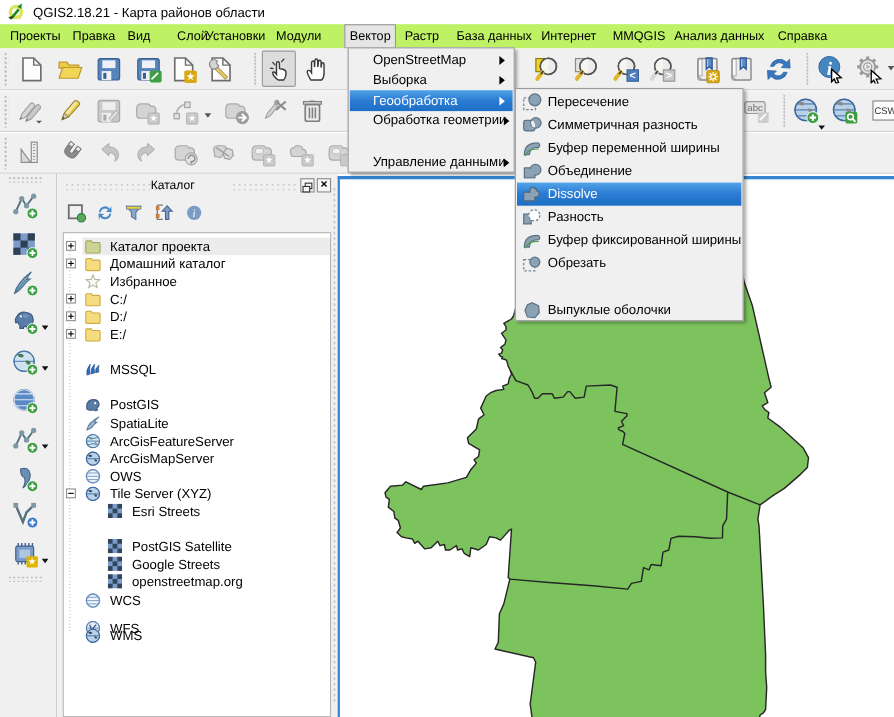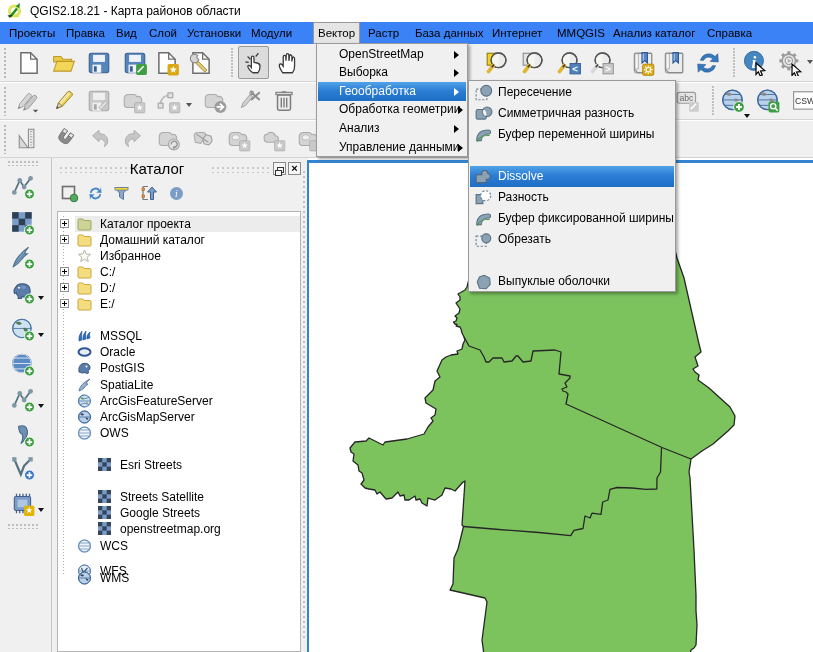--- a/index.html
+++ b/index.html
@@ -1,36 +1,36 @@
 <!DOCTYPE html>
 <html><head><meta charset="utf-8">
 <style>
 *{margin:0;padding:0;box-sizing:border-box}
 html,body{width:813px;height:652px;overflow:hidden;background:#fff;
 font-family:"Liberation Sans",sans-serif;position:relative}
 .abs{position:absolute}
 .titlebar{left:0;top:0;width:813px;height:22px;background:#fff}
 .title-txt{left:30px;top:4px;font-size:12px;color:#000}
-.menubar{left:0;top:22px;width:813px;height:22px;background:#3b82f6}
+.menubar{left:0;top:22px;width:813px;height:22px;background:#bef264}
 .mi{position:absolute;top:0;height:22px;line-height:22px;font-size:11.5px;color:#000;padding:0 7px}
 .mi.open{background:#e5e5e5;border:1px solid #979797;line-height:20px}
 .tbrow{left:0;width:813px;background:#f0f0f0}
 .grip{position:absolute;width:4px;background:radial-gradient(circle at 1px 1px,#b8b8b8 1px,transparent 1.2px);background-size:4px 4px}
 .sep{position:absolute;width:2px;background:radial-gradient(circle at 1px 1px,#c0c0c0 .9px,transparent 1.1px);background-size:3px 3px}
 .ic{position:absolute}
 .menu{position:absolute;background:#f0f0f0;border:1px solid #9b9b9b;box-shadow:2px 2px 3px rgba(0,0,0,.35)}
 .m1item{position:absolute;left:1px;width:148px;height:19px;line-height:19px;font-size:12px;color:#000;padding-left:21px}
 .m1item .arr{position:absolute;right:7px;top:6px;width:0;height:0;border-left:5px solid #000;border-top:4px solid transparent;border-bottom:4px solid transparent}
 .hl{background:linear-gradient(#51a3e8,#2b7cd4 48%,#1d6fc4);color:#fff}
 .hl .arr{border-left-color:#fff}
 .m2item{position:absolute;left:1px;width:204px;height:21px;line-height:21px;font-size:12px;color:#000;padding-left:28px}
 .m2item svg{position:absolute;left:5px;top:2px}
 .m2item.hl{background:linear-gradient(#51a3e8,#2b7cd4 48%,#1d6fc4);color:#fff}
 .panel{left:52px;top:158px;width:256px;height:494px;background:#f0f0f0}
-.ptitle{position:absolute;left:0;top:2px;width:210px;height:20px;font-size:15px;color:#000;text-align:center;line-height:18px}
+.ptitle{position:absolute;left:0;top:2px;width:210px;height:20px;font-size:11px;color:#000;text-align:center;line-height:18px}
 .tree{position:absolute;left:5px;top:53px;width:244px;height:441px;background:#fff;border:1px solid #b4b4b4;overflow:hidden}
 .trow{position:absolute;left:0;width:242px;height:16px;font-size:12px;color:#000;line-height:16px}
 .trow .lbl{position:absolute;left:42px;top:0}
 .trow .lbl2{position:absolute;left:62px;top:0}
 .expb{position:absolute;left:2px;top:3px;width:9px;height:9px;border:1px solid #8f8f8f;background:#fff}
 .expb:before{content:"";position:absolute;left:1px;top:3px;width:5px;height:1px;background:#000}
 .expb.plus:after{content:"";position:absolute;left:3px;top:1px;width:1px;height:5px;background:#000}
 .canvas{left:307px;top:160px;width:506px;height:492px;background:#fff;border-top:3px solid #3584d2;border-left:2px solid #3584d2}
 </style></head>
 <body>
@@ -41,29 +41,29 @@
       <path d="M4.5,14.5 L11,6.5" stroke="#1f8c1f" stroke-width="2.4"></path>
       <path d="M9.8,4.2 L14,1 L13.3,6.2 Z" fill="#1f8c1f"></path>
       <path d="M1.5,13.5 L6.5,12.5 L4,16Z" fill="#20461d"></path>
     </svg>
  <div class="abs title-txt">QGIS2.18.21 - Карта районов области</div>
 </div>
 <div class="abs menubar">
  <span class="mi" style="left:2px">Проекты</span>
  <span class="mi" style="left:59px">Правка</span>
  <span class="mi" style="left:109px">Вид</span>
- <span class="mi" style="left:142px">Слой</span>
+ <span class="mi" style="left:154px">Слой</span>
  <span class="mi" style="left:180px">Установки</span>
  <span class="mi" style="left:244px">Модули</span>
  <span class="mi open" style="left:313px;padding:0 4px">Вектор</span>
  <span class="mi" style="left:361px">Растр</span>
  <span class="mi" style="left:408px">База данных</span>
  <span class="mi" style="left:485px">Интернет</span>
  <span class="mi" style="left:550px">MMQGIS</span>
- <span class="mi" style="left:606px">Анализ каталог</span>
+ <span class="mi" style="left:606px">Анализ данных</span>
  <span class="mi" style="left:700px">Справка</span>
 </div>
 <div class="abs tbrow" style="top:44px;height:38px;border-bottom:1px solid #d4d4d4"></div>
 <div class="abs tbrow" style="top:83px;height:37px;border-bottom:1px solid #d4d4d4"></div>
 <div class="abs tbrow" style="top:121px;height:37px;border-bottom:1px solid #d4d4d4"></div>
 <div class="grip" style="left:4px;top:48px;height:30px"></div>
 <div class="grip" style="left:4px;top:87px;height:29px"></div>
 <div class="grip" style="left:4px;top:125px;height:29px"></div>
 <svg class="ic" style="left:16px;top:50px" width="26" height="26" viewBox="0 0 24 24">
     <path d="M4.5,2.5 H13.5 L19.5,8.5 V21.5 H4.5Z" fill="#fdfdfd" stroke="#6e6e6e" stroke-width="1.4"></path>
@@ -475,26 +475,20 @@
             <path d="M1,3 Q1,2 2,2 H6 L7,3.5 H13 Q14,3.5 14,4.5 V12 Q14,13 13,13 H2 Q1,13 1,12Z" fill="#f6dc81" stroke="#cda93f"></path>
           </svg></span>
         <span class="lbl">E:/</span>
       </div>
   <div class="trow" style="top:116.2px">
         <span class="abs" style="left:19px;top:1px"><svg width="15" height="14" viewBox="0 0 15 14">
             <path d="M2,12 Q1,7 5,2 Q4,7 5,11Z M6,11 Q5,6 9,2 Q8,6 9,10Z M10,10 Q9,6 13,3 Q12,6 13,9Z" fill="#2f6fc2" stroke="#24518c" stroke-width="0.6"></path>
           </svg></span>
         <span class="lbl">MSSQL</span>
       </div>
-  <div class="trow" style="top:132.3px">
-        <span class="abs" style="left:19px;top:1px"><svg width="15" height="14" viewBox="0 0 15 14">
-            <ellipse cx="7.5" cy="7" rx="6" ry="3.8" fill="#e8eef8" stroke="#2f5796" stroke-width="2"></ellipse>
-          </svg></span>
-        <span class="lbl">Oracle</span>
-      </div>
   <div class="trow" style="top:148.4px">
         <span class="abs" style="left:19px;top:1px"><svg width="15" height="14" viewBox="0 0 15 14">
             <path d="M2,11 Q1,4 6,2.5 Q12,1.5 13,6 Q13.5,9 11,9.5 L11.5,12 Q9,13 8,11.5 Q5,12.5 3.5,11.5Z" fill="#5a7ca8" stroke="#3d5a80"></path>
             <circle cx="9.5" cy="5.5" r="1" fill="#fff"></circle>
           </svg></span>
         <span class="lbl">PostGIS</span>
       </div>
   <div class="trow" style="top:164.5px">
         <span class="abs" style="left:19px;top:1px"><svg width="15" height="14" viewBox="0 0 15 14">
             <path d="M2,13 Q3,6 13,1 Q10,3 9,6 L11,6 Q8,8 7,10 Q5,12 2,13Z" fill="#9ab4cc" stroke="#5d7f9e"></path>
@@ -517,20 +511,29 @@
             <path d="M3,4 Q5.5,2.5 7,4.5 Q5,6.5 3,4Z M8.5,7.5 Q11,7 11.5,9 Q9.5,11 8.5,7.5Z" fill="#38465c"></path>
           </svg></span>
         <span class="lbl">ArcGisMapServer</span>
       </div>
   <div class="trow" style="top:212.8px">
         <span class="abs" style="left:19px;top:1px"><svg width="15" height="14" viewBox="0 0 15 14">
             <circle cx="7.5" cy="7" r="6" fill="#eef4fa" stroke="#6f95bd" stroke-width="1.2"></circle>
             <path d="M7.5,1 A6,6 0 0 0 7.5,13 M7.5,1 A6,6 0 0 1 7.5,13 M1.5,7 H13.5 M2.5,4 H12.5 M2.5,10 H12.5" fill="none" stroke="#6f95bd" stroke-width="0.8"></path>
           </svg></span>
         <span class="lbl">OWS</span>
+      </div>
+  <div class="trow" style="top:228.9px">
+        <div class="expb"></div>
+        <span class="abs" style="left:19px;top:1px"><svg width="15" height="14" viewBox="0 0 15 14">
+            <circle cx="7.5" cy="7" r="6" fill="#b9d2ea" stroke="#3f6a9c"></circle>
+            <path d="M7.5,1 A6,6 0 0 0 7.5,13 M7.5,1 A6,6 0 0 1 7.5,13 M1.5,7 H13.5" fill="none" stroke="#3f6a9c" stroke-width="0.8"></path>
+            <path d="M3,4 Q5.5,2.5 7,4.5 Q5,6.5 3,4Z M8.5,7.5 Q11,7 11.5,9 Q9.5,11 8.5,7.5Z" fill="#38465c"></path>
+          </svg></span>
+        <span class="lbl">Tile Server (XYZ)</span>
       </div>
   <div class="trow" style="top:245.0px">
         <span class="abs" style="left:40px;top:1px"><svg width="13" height="13" viewBox="0 0 12 12">
             <rect width="12" height="12" fill="#7b9cc8"></rect>
             <rect x="0" y="0" width="4" height="4" fill="#32455c"></rect>
             <rect x="8" y="0" width="4" height="4" fill="#32455c"></rect>
             <rect x="4" y="4" width="4" height="4" fill="#32455c"></rect>
             <rect x="0" y="8" width="4" height="4" fill="#32455c"></rect>
             <rect x="8" y="8" width="4" height="4" fill="#32455c"></rect>
           </svg></span>
@@ -538,21 +541,21 @@
       </div>
   <div class="trow" style="top:277.2px">
         <span class="abs" style="left:40px;top:1px"><svg width="13" height="13" viewBox="0 0 12 12">
             <rect width="12" height="12" fill="#7b9cc8"></rect>
             <rect x="0" y="0" width="4" height="4" fill="#32455c"></rect>
             <rect x="8" y="0" width="4" height="4" fill="#32455c"></rect>
             <rect x="4" y="4" width="4" height="4" fill="#32455c"></rect>
             <rect x="0" y="8" width="4" height="4" fill="#32455c"></rect>
             <rect x="8" y="8" width="4" height="4" fill="#32455c"></rect>
           </svg></span>
-        <span class="lbl2">Streets Satellite</span>
+        <span class="lbl2">PostGIS Satellite</span>
       </div>
   <div class="trow" style="top:293.3px">
         <span class="abs" style="left:40px;top:1px"><svg width="13" height="13" viewBox="0 0 12 12">
             <rect width="12" height="12" fill="#7b9cc8"></rect>
             <rect x="0" y="0" width="4" height="4" fill="#32455c"></rect>
             <rect x="8" y="0" width="4" height="4" fill="#32455c"></rect>
             <rect x="4" y="4" width="4" height="4" fill="#32455c"></rect>
             <rect x="0" y="8" width="4" height="4" fill="#32455c"></rect>
             <rect x="8" y="8" width="4" height="4" fill="#32455c"></rect>
           </svg></span>
@@ -603,37 +606,44 @@
 <path d="M465,337 470,346 481,350 485,357 487,362 490,362 494,358 503,358 505,362 513,361 517,356 519,356 524,362 532,361 534,351 556,350 562,352 560,374 571,376 571,378 566,383 568,387 563,389 564,391 567,392 569,394 567,404 663,447.5 692,459"></path>
 <path d="M662.5,448 661.5,472 658,478 657.8,489 647,489.3 633,488 618,487.5 611,489.4 609,500 603.7,502 602,514.3 593,513.2 591,518 586,516 584,528.5 575,530.3 571.7,535.6 540,532.5 500,529.5 464.5,526.5"></path>
 </g>
 </svg>
 </div>
 <div class="menu" style="left:316px;top:42.5px;width:152px;height:114.5px">
  <div class="m1item" style="top:1px">OpenStreetMap<span class="arr"></span></div>
  <div class="m1item" style="top:19.6px">Выборка<span class="arr"></span></div>
  <div class="m1item hl" style="top:38.2px">Геообработка<span class="arr"></span></div>
  <div class="m1item" style="top:56.8px">Обработка геометрии<span class="arr" style="right:3px"></span></div>
- <div class="m1item" style="top:75.4px">Анализ<span class="arr"></span></div>
  <div class="m1item" style="top:94px">Управление данными<span class="arr" style="right:3px"></span></div>
 </div>
 <div class="menu" style="left:468px;top:80px;width:208px;height:212px">
  <div class="m2item" style="top:1px"><svg width="18" height="18" viewBox="0 0 16 16">
         <rect x="1" y="4.5" width="9.5" height="9.5" fill="none" stroke="#6e8396" stroke-dasharray="2 1.5"></rect>
         <circle cx="10" cy="6" r="4.8" fill="#8aa2b4" stroke="#5c7285"></circle>
       </svg>Пересечение</div>
  <div class="m2item" style="top:22px"><svg width="18" height="18" viewBox="0 0 16 16">
         <path d="M1,5.5 Q1,4 2.5,4 H8.5 Q10,4 10,5.5 V11 Q10,12.5 8.5,12.5 H2.5 Q1,12.5 1,11Z" fill="#8aa2b4" stroke="#5c7285"></path>
         <circle cx="10.8" cy="6" r="4.2" fill="#8aa2b4" stroke="#5c7285"></circle>
         <ellipse cx="8.6" cy="7" rx="1.4" ry="2.8" fill="#f0f0f0" transform="rotate(-18 8.6 7)"></ellipse>
       </svg>Симметричная разность</div>
  <div class="m2item" style="top:43px"><svg width="18" height="18" viewBox="0 0 16 16">
         <path d="M1.5,13 C1.5,7 5,3.5 12,3.5 C14,3.5 14.5,6 13,7 C8,7 6,8.5 5.5,13 Z" fill="#8aa2b4" stroke="#5c7285"></path>
         <path d="M2,14 C4,9 8,8 13,8.5" stroke="#4e9a4e" fill="none"></path>
       </svg>Буфер переменной ширины</div>
+ <div class="m2item" style="top:64px"><svg width="18" height="18" viewBox="0 0 16 16">
+        <g stroke="#5c7285" fill="#8aa2b4">
+          <rect x="1.5" y="5" width="8.5" height="8"></rect>
+          <circle cx="10.5" cy="6.5" r="4.4"></circle>
+        </g>
+        <rect x="2.3" y="5.8" width="7" height="6.4" fill="#8aa2b4"></rect>
+        <circle cx="10.5" cy="6.5" r="3.7" fill="#8aa2b4"></circle>
+      </svg>Объединение</div>
  <div class="m2item hl" style="top:85px"><svg width="18" height="18" viewBox="0 0 16 16">
         <path d="M1,6 H6 V3.5 A3,3 0 0 1 11.5,5 Q14,5.5 13.5,8 Q13,10.5 10,10 V13 H1 Z" fill="#8aa2b4" stroke="#50667a"></path>
       </svg>Dissolve</div>
  <div class="m2item" style="top:106px"><svg width="18" height="18" viewBox="0 0 16 16">
         <path d="M1,5 H7 V13 H1Z" fill="#8aa2b4" stroke="#5c7285"></path>
         <circle cx="9.5" cy="6" r="4.5" fill="#fff" stroke="#6e8396" stroke-dasharray="2 1.5"></circle>
       </svg>Разность</div>
  <div class="m2item" style="top:127px"><svg width="18" height="18" viewBox="0 0 16 16">
         <path d="M1.5,13 C1.5,7 5,3.5 12,3.5 C14,3.5 14.5,6 13,7 C8,7 6,8.5 5.5,13 Z" fill="#8aa2b4" stroke="#5c7285"></path>
         <path d="M2,14 C4,9 8,8 13,8.5" stroke="#4e9a4e" fill="none"></path>

